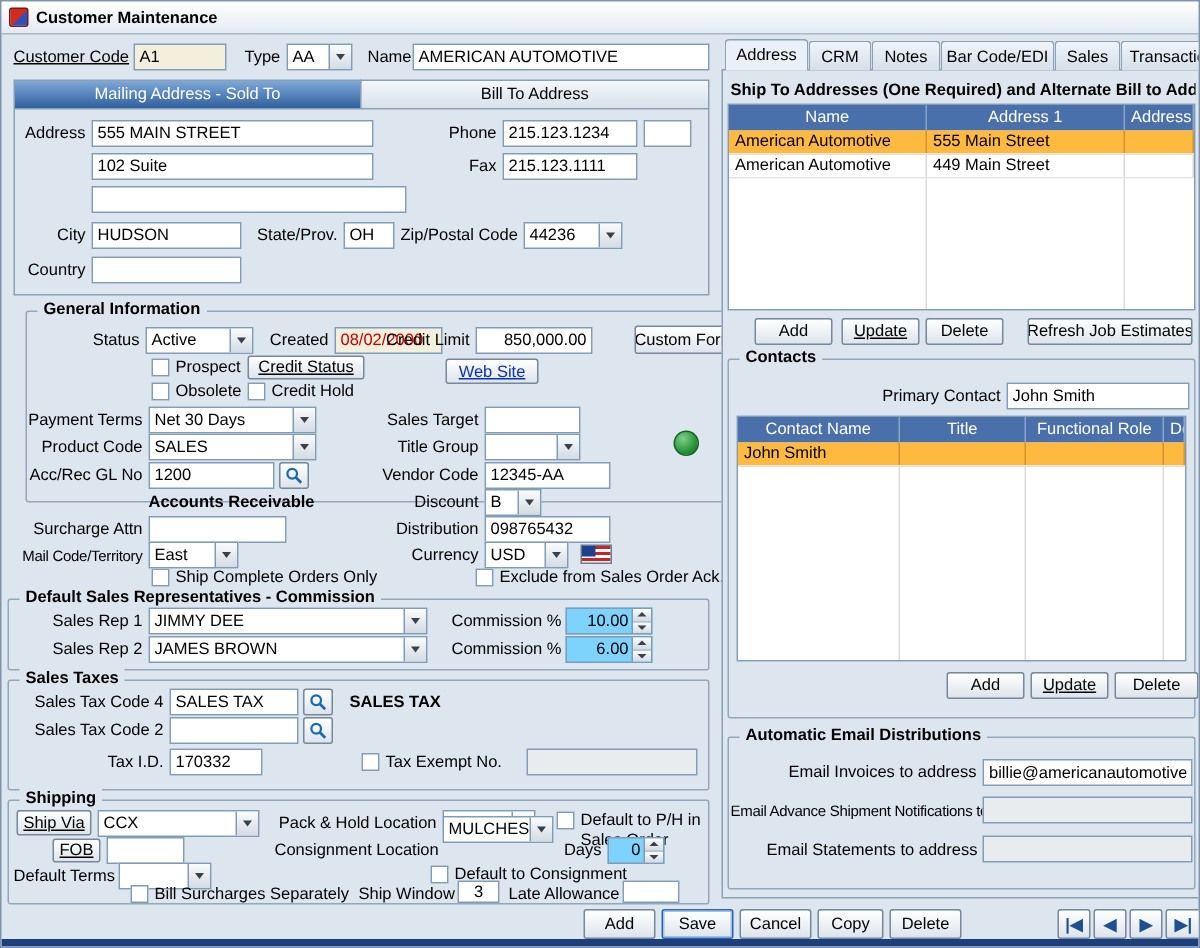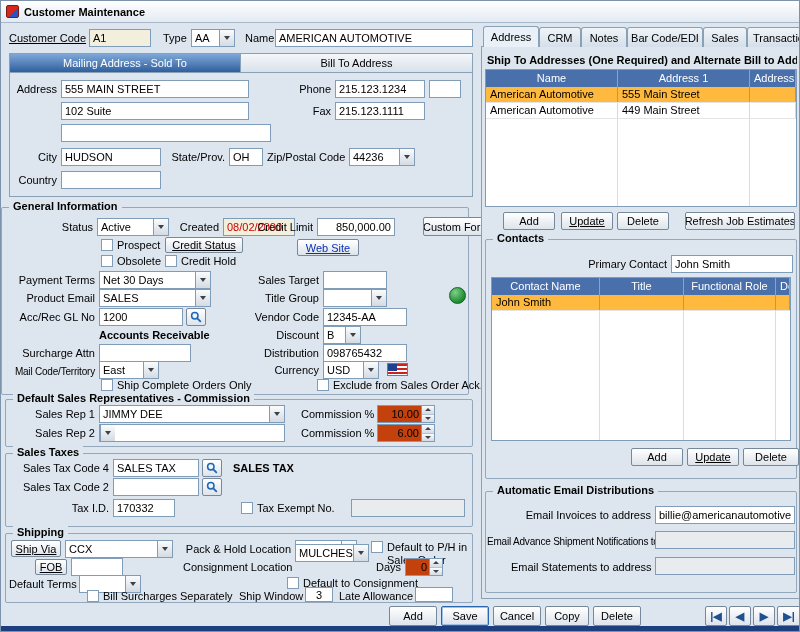--- a/index.html
+++ b/index.html
@@ -54,21 +54,21 @@
   .hd { display:flex; background:#4a70ab; color:#fff; height:17px; min-height:17px; }
   .hc { padding:2px 4px 0 4px; border-right:1px solid #8ba3c9; overflow:hidden; white-space:nowrap; font-size:11px; }
   .rw { display:flex; height:16px; min-height:16px; border-bottom:1px solid #e4e4e4; }
   .rw.sel { background:#ffb93e; }
   .rw .c { padding:1px 4px 0 4px; border-right:1px solid #d8d8d8; overflow:hidden; white-space:nowrap; font-size:11px; }
   .rw.sel .c { border-right:1px solid #cf9530; }
   .fill { position:relative; flex:1; }
   .vl { position:absolute; top:0; bottom:0; width:1px; background:#dcdcdc; }
   .magbtn { position:absolute; width:20px; height:18px; border:1px solid #75889c; border-radius:2px;
             background:linear-gradient(#ffffff,#dde4eb); display:flex; align-items:center; justify-content:center; }
-  .spinwrap { position:absolute; height:18px; display:flex; border:1px solid #7f9db9; background:#c2410c; }
+  .spinwrap { position:absolute; height:18px; display:flex; border:1px solid #7f9db9; background:#7dd3fc; }
   .spinwrap input { border:none; width:100%; font:11px "Liberation Sans",sans-serif; text-align:right;
             padding:0 2px; outline:none; background:transparent; }
   .spincol { width:13px; min-width:13px; display:flex; flex-direction:column; border-left:1px solid #7f9db9; }
   .spincol span { flex:1; display:flex; align-items:center; justify-content:center;
             background:linear-gradient(#fafbfc,#d4dbe3); }
   .spincol span + span { border-top:1px solid #b9c4cf; }
   .spincol .up::after { content:""; border-left:3px solid transparent; border-right:3px solid transparent;
             border-bottom:3px solid #39414a; }
   .spincol .dn::after { content:""; border-left:3px solid transparent; border-right:3px solid transparent;
             border-top:3px solid #39414a; }
@@ -123,21 +123,21 @@
   <span class="lbl r" style="left:164px;top:150px;width:60px;">State/Prov.</span>
   <input class="fld" style="left: 228px; top: 147px; width: 34px;" value="OH">
   <span class="lbl r" style="left:266px;top:150px;width:78px;">Zip/Postal Code</span>
   <div class="cmb" style="left:348px;top:147px;width:66px;">
     <span class="txt">44236</span>
     <span class="arw"></span>
   </div>
   <span class="lbl r" style="left:12px;top:173px;width:44px;">Country</span>
   <input class="fld" style="left: 60px; top: 170px; width: 100px;" value="">
 
-  <div class="grp" style="left:0;top:206px;width:468px;height:188px;">
+  <div class="grp" style="left:16px;top:206px;width:468px;height:128px;">
     <span class="gt">General Information</span>
   </div>
   <span class="lbl r" style="left:34px;top:220px;width:58px;">Status</span>
   <div class="cmb" style="left:96px;top:217px;width:72px;">
     <span class="txt">Active</span>
     <span class="arw"></span>
   </div>
   <span class="lbl r" style="left:172px;top:220px;width:46px;">Created</span>
   <input class="fld ro red" style="left: 222px; top: 217px; width: 72px;" readonly="" value="08/02/2000">
 
@@ -167,21 +167,21 @@
   </div>
 
   <span class="lbl r" style="left:8px;top:273px;width:86px;">Payment Terms</span>
   <div class="cmb" style="left:98px;top:270px;width:112px;">
     <span class="txt">Net 30 Days</span>
     <span class="arw"></span>
   </div>
   <span class="lbl r" style="left:252px;top:273px;width:66px;">Sales Target</span>
   <input class="fld" style="left: 322px; top: 270px; width: 64px;" value="">
 
-  <span class="lbl r" style="left:8px;top:291px;width:86px;">Product Email</span>
+  <span class="lbl r" style="left:8px;top:291px;width:86px;">Product Code</span>
   <div class="cmb" style="left:98px;top:288px;width:112px;">
     <span class="txt">SALES</span>
     <span class="arw"></span>
   </div>
   <span class="lbl r" style="left:252px;top:291px;width:66px;">Title Group</span>
   <div class="cmb" style="left:322px;top:288px;width:64px;">
     <span class="txt"></span>
     <span class="arw"></span>
   </div>
   <span class="greenicon" style="left:448px;top:286px;"></span>
@@ -241,20 +241,21 @@
   <span class="lbl r" style="left:300px;top:407px;width:72px;">Commission %</span>
   <div class="spinwrap" style="left:376px;top:404px;width:58px;">
     <input value="10.00" style="">
     <span class="spincol">
         <span class="up"></span>
         <span class="dn"></span>
       </span>
   </div>
   <span class="lbl r" style="left:20px;top:426px;width:74px;">Sales Rep 2</span>
   <div class="cmb" style="left:98px;top:423px;width:186px;">
+    <span class="txt">JAMES BROWN</span>
     <span class="arw"></span>
   </div>
   <span class="lbl r" style="left:300px;top:426px;width:72px;">Commission %</span>
   <div class="spinwrap" style="left:376px;top:423px;width:58px;">
     <input value="6.00" style="">
     <span class="spincol">
         <span class="up"></span>
         <span class="dn"></span>
       </span>
   </div>

